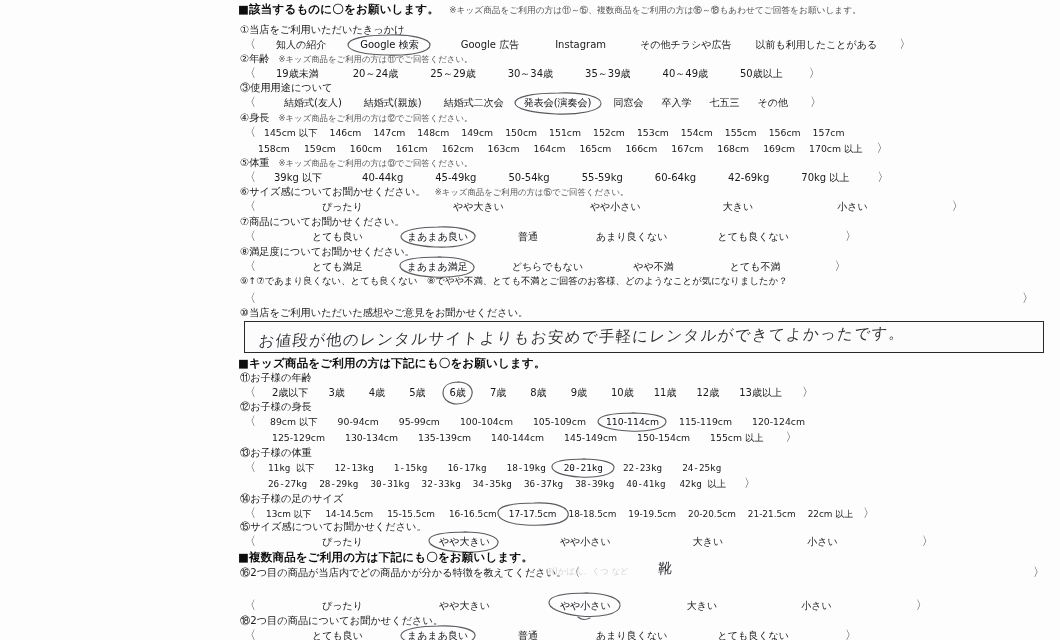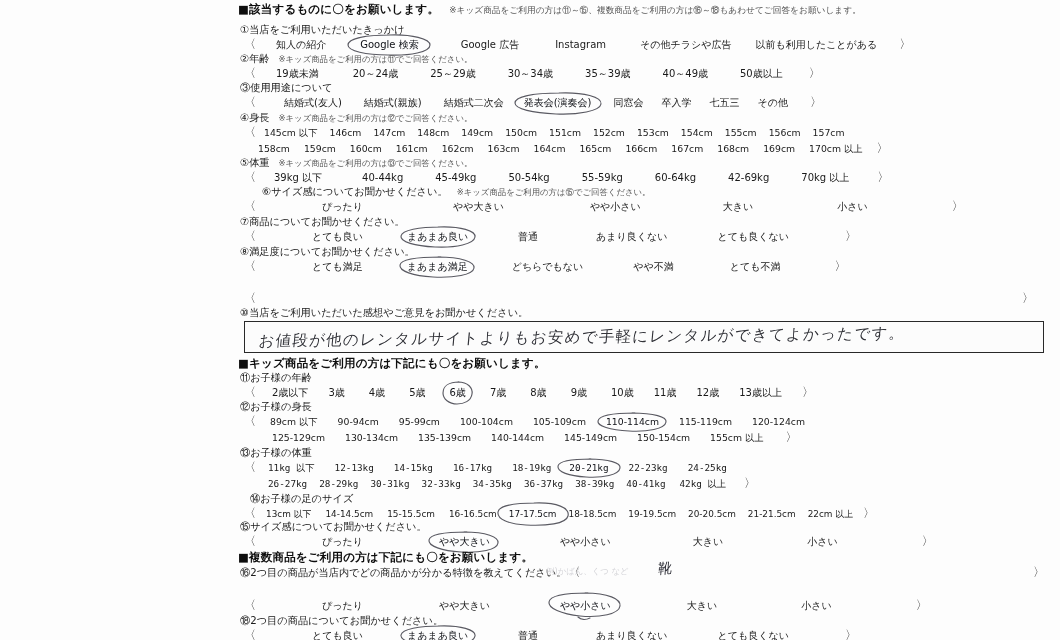--- a/index.html
+++ b/index.html
@@ -251,21 +251,21 @@
     <span class="sp" style="width:32px"></span>
       <span class="opt">60-64kg</span>
     <span class="sp" style="width:32px"></span>
       <span class="opt">42-69kg</span>
     <span class="sp" style="width:32px"></span>
       <span class="opt">70kg 以上</span>
     <span class="sp" style="width:28px"></span>
       <span class="br">〉</span>
   </div>
 
-  <div class="abs q" style="left:2px;top:186px;margin-left:22px;">
+  <div class="abs q" style="left:2px;top:186px;">
     <span>⑥サイズ感についてお聞かせください。</span><span class="sub">※キッズ商品をご利用の方は⑮でご回答ください。</span>
   </div>
   <div class="abs opts" style="left:6px;top:200px;">
     <span class="br">〈</span>
     <span class="sp" style="width:66px"></span>
       <span class="opt">ぴったり</span>
     <span class="sp" style="width:90px"></span>
       <span class="opt">やや大きい</span>
     <span class="sp" style="width:86px"></span>
       <span class="opt">やや小さい</span>
@@ -314,20 +314,21 @@
     <span class="sp" style="width:44px"></span>
       <span class="opt">どちらでもない</span>
     <span class="sp" style="width:50px"></span>
       <span class="opt">やや不満</span>
     <span class="sp" style="width:56px"></span>
       <span class="opt">とても不満</span>
     <span class="sp" style="width:54px"></span>
       <span class="br">〉</span>
   </div>
 
+  <div class="abs q" style="left:2px;top:276px;font-size:9.4px;">⑨↑⑦であまり良くない、とても良くない　⑧でやや不満、とても不満とご回答のお客様、どのようなことが気になりましたか？</div>
   <div class="abs opts" style="left:6px;top:292px;width:790px;justify-content:space-between;">
     <span class="br">〈</span>
     <span></span>
     <span class="br">〉</span>
   </div>
 
   <div class="abs q" style="left:2px;top:307px;">⑩当店をご利用いただいた感想やご意見をお聞かせください。</div>
   <div class="abs cbox" style="left:6px;top:321px;width:800px;height:32px;">
     <div class="abs hand" style="left:14px;top:5px;">お値段が他のレンタルサイトよりもお安めで手軽にレンタルができてよかったです。</div>
   </div>
@@ -414,21 +415,21 @@
   </div>
 
   <div class="abs q" style="left:2px;top:447px;">⑬お子様の体重</div>
   <div class="abs opts small" style="left:6px;top:461px;font-family:'DejaVu Sans Mono','Liberation Mono',monospace;">
     <span class="br" style="font-family:'DejaVu Sans',sans-serif;">〈</span>
     <span class="sp" style="width:12px"></span>
       <span class="opt">11kg 以下</span>
     <span class="sp" style="width:20px"></span>
       <span class="opt">12-13kg</span>
     <span class="sp" style="width:20px"></span>
-      <span class="opt">14-15kg</span>
+      <span class="opt">1-15kg</span>
     <span class="sp" style="width:20px"></span>
       <span class="opt">16-17kg</span>
     <span class="sp" style="width:20px"></span>
       <span class="opt">18-19kg</span>
     <span class="sp" style="width:18px"></span>
     <span class="mark">
       <svg width="68" height="22" viewBox="0 0 68 22">
         <path d="M34 2 C 54 2, 66 6, 65 11 C 64 18, 48 21, 31 20 C 14 19, 2 15, 3 9 C 4 4, 17 2, 36 2"></path>
       </svg>
       <span>20-21kg</span>
@@ -453,21 +454,21 @@
     <span class="sp" style="width:12px"></span>
       <span class="opt">38-39kg</span>
     <span class="sp" style="width:12px"></span>
       <span class="opt">40-41kg</span>
     <span class="sp" style="width:14px"></span>
       <span class="opt">42kg 以上</span>
     <span class="sp" style="width:18px"></span>
       <span class="br" style="font-family:'DejaVu Sans',sans-serif;">〉</span>
   </div>
 
-  <div class="abs q" style="left:12px;top:493px;text-align:right;">⑭お子様の足のサイズ</div>
+  <div class="abs q" style="left:2px;top:493px;text-align:right;">⑭お子様の足のサイズ</div>
   <div class="abs opts tiny" style="left:6px;top:507px;">
     <span class="br">〈</span>
     <span class="sp" style="width:10px"></span>
       <span class="opt">13cm 以下</span>
     <span class="sp" style="width:14px"></span>
       <span class="opt">14-14.5cm</span>
     <span class="sp" style="width:14px"></span>
       <span class="opt">15-15.5cm</span>
     <span class="sp" style="width:14px"></span>
       <span class="opt">16-16.5cm</span>

